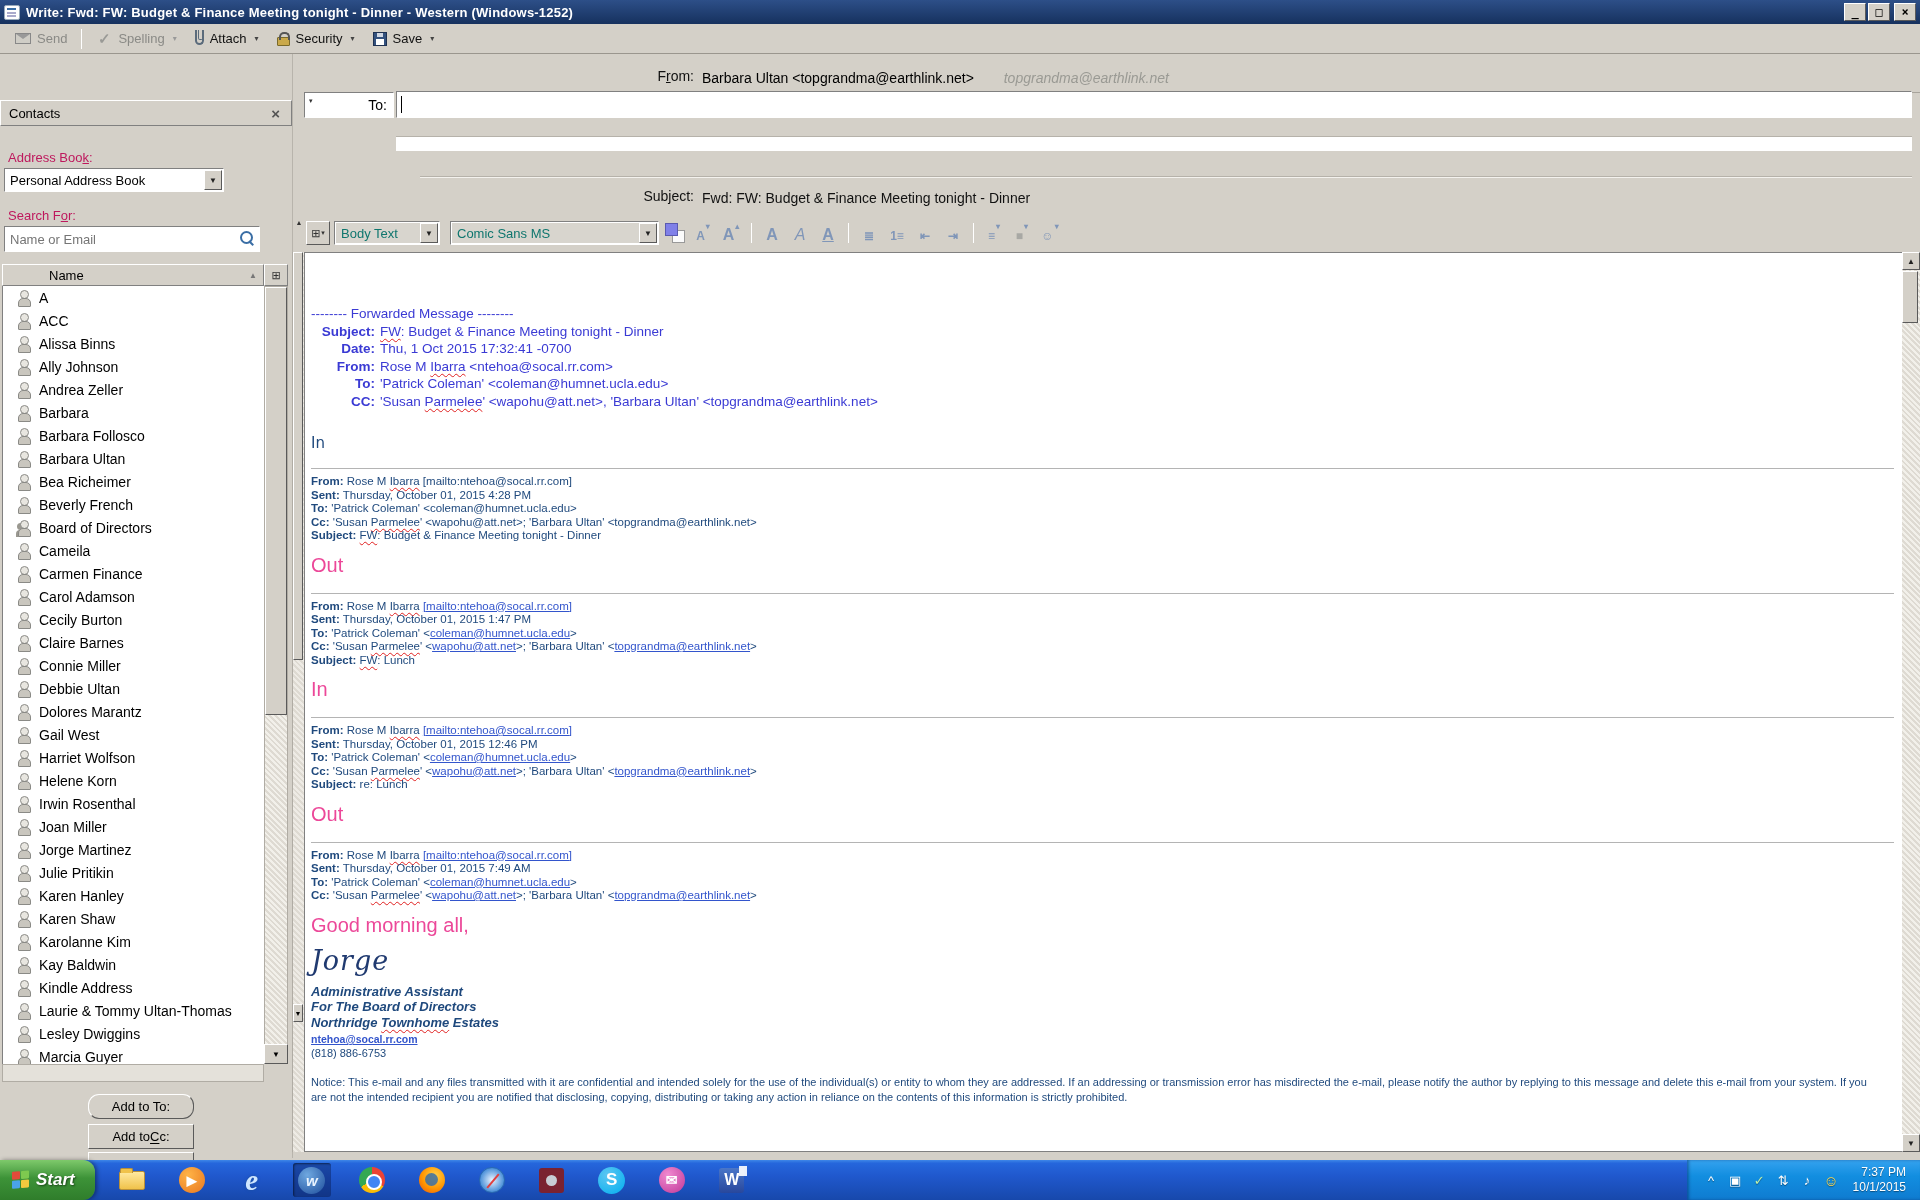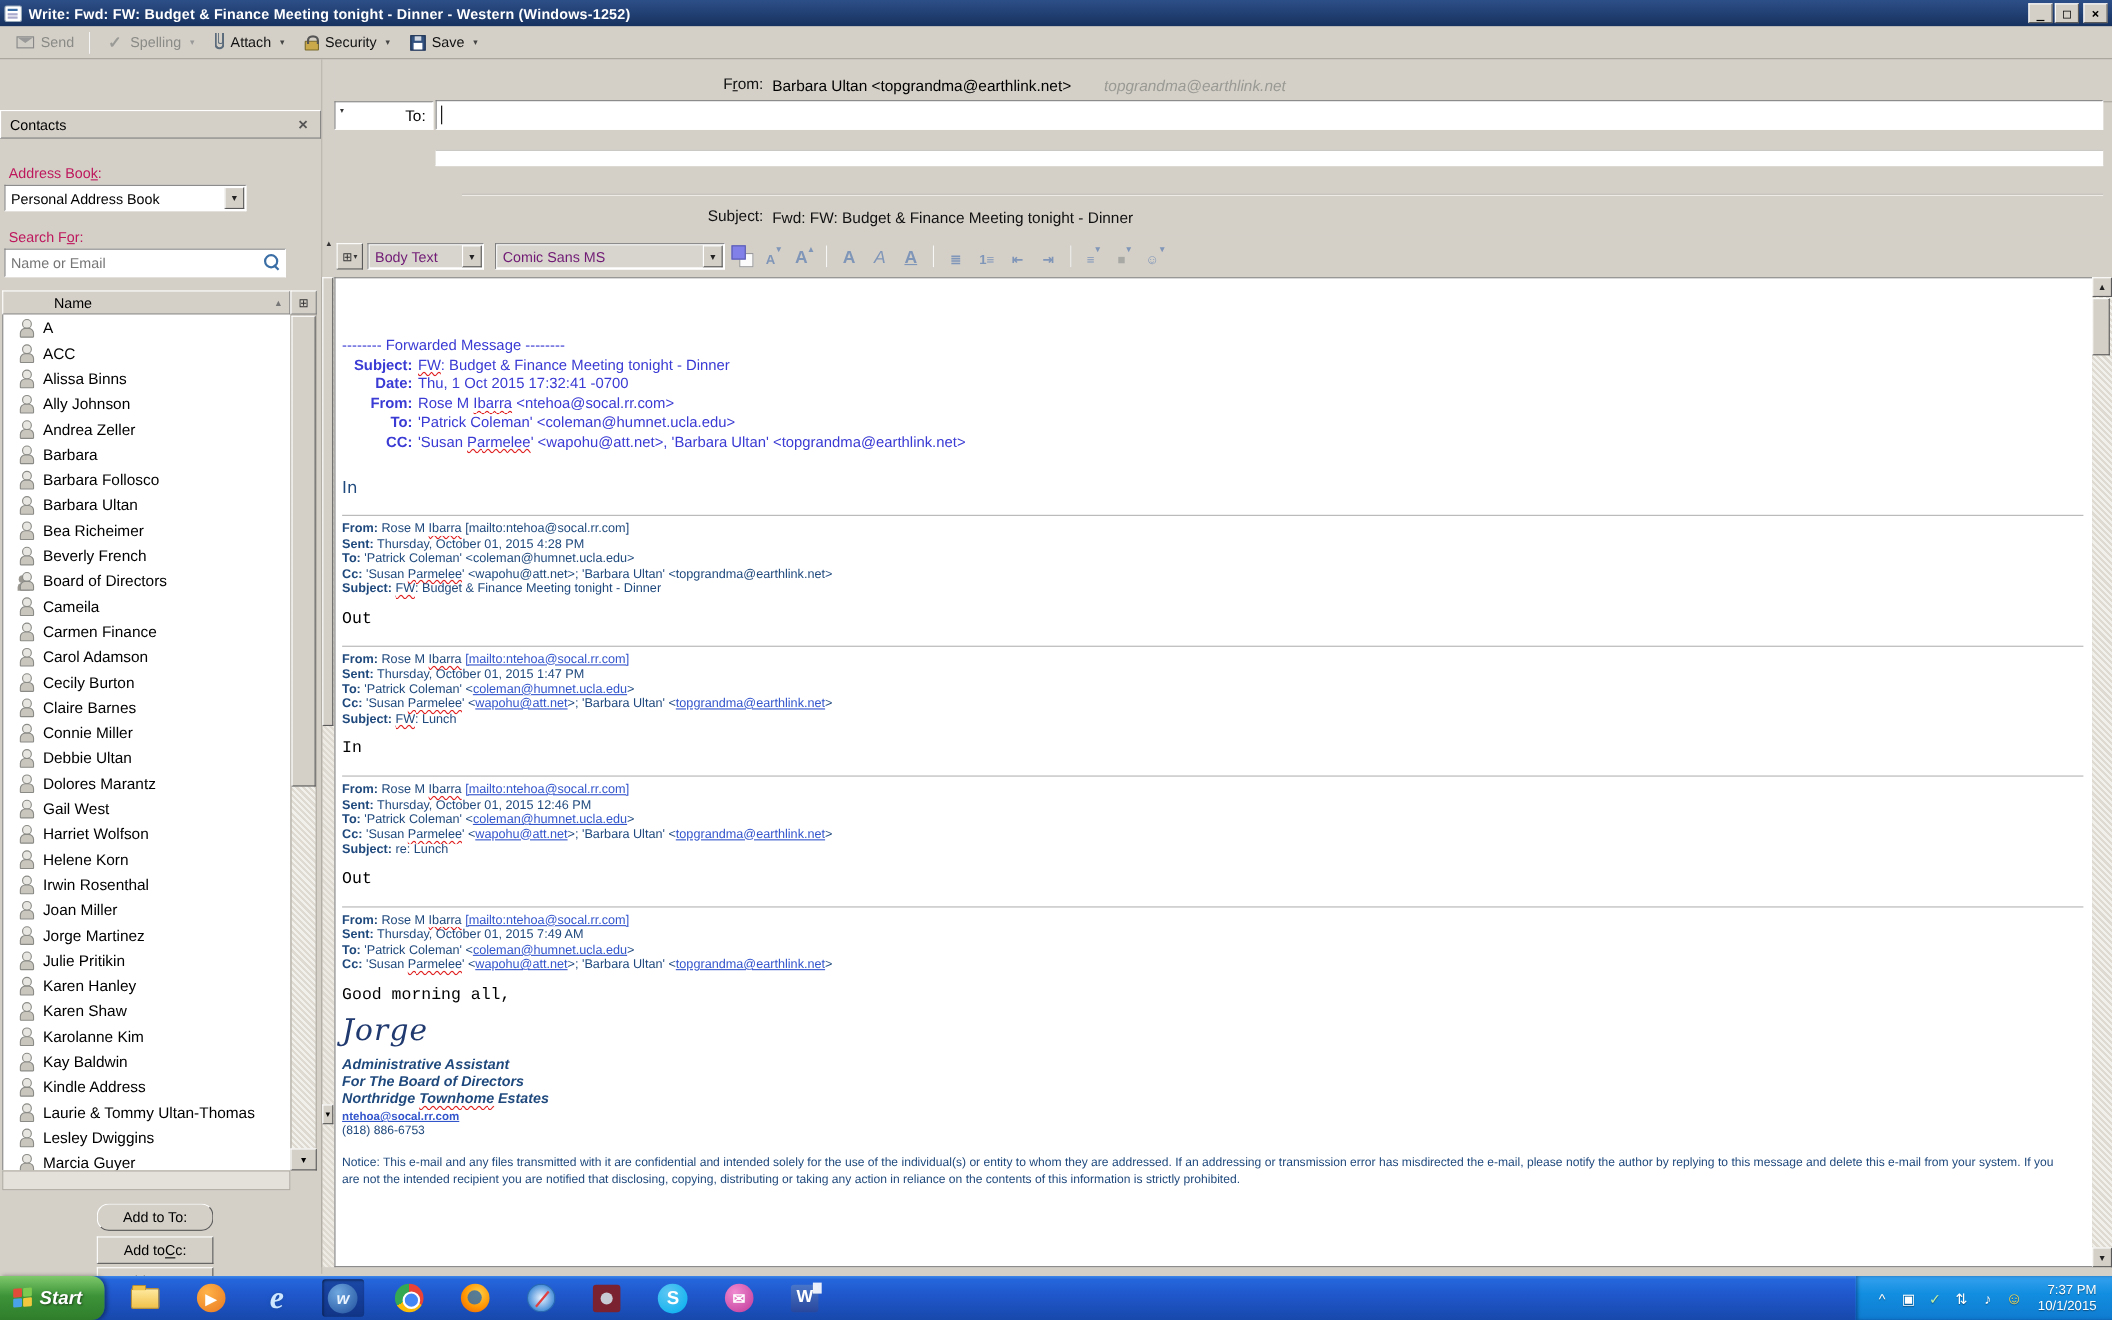--- a/index.html
+++ b/index.html
@@ -91,21 +91,21 @@
   #to-selector .sel-label { flex:1; text-align:right; padding-right:6px; font-size:14px; }
   #to-input { position:absolute; left:92px; top:37px; width:1516px; height:27px; }
   #to-caret { position:absolute; left:4px; top:4px; width:1px; height:17px; background:#000; }
   .empty-row { position:absolute; left:92px; top:82px; width:1516px; height:15px; background:#fff; border-top:1px solid #b6b2aa; border-bottom:1px solid #fff; }
   .empty-line { position:absolute; left:116px; top:122px; width:1492px; height:2px; background:#f4f2ee; border-top:1px solid #b6b2aa; }
   #subject-value { position:absolute; left:398px; top:136px; font-size:14px; color:#111; }
 
   
   #formatbar { position:absolute; left:304px; top:214px; width:1616px; height:38px; background:#d4d0c8; display:flex; align-items:center; gap:4px; padding-left:2px; }
   .fmt-combo { position:relative; height:24px; }
-  .fmt-combo .combo-text { position:absolute; left:1px; top:1px; right:19px; bottom:1px; background:#d8d5ce; color:#701a75; padding:3px 5px; font-size:13px; white-space:nowrap; overflow:hidden; }
+  .fmt-combo .combo-text { position:absolute; left:1px; top:1px; right:19px; bottom:1px; background:#d8d5ce; color:#0f766e; padding:3px 5px; font-size:13px; white-space:nowrap; overflow:hidden; }
   #style-combo { width:106px; }
   #font-combo { width:209px; margin-left:6px; }
   .fbtn { min-width:24px; height:24px; display:flex; align-items:flex-end; justify-content:center; padding:2px 3px; color:#8096b8; font-weight:bold; position:relative; }
   .fbtn .g { font-size:16px; line-height:16px; }
   .fbtn .g.small { font-size:12px; line-height:14px; }
   .fbtn .mark { font-size:8px; line-height:8px; margin-left:1px; align-self:flex-start; }
   .fbtn.it .g { font-style:italic; font-weight:normal; }
   .fbtn.un .g { text-decoration:underline; }
   .fsep { width:1px; height:20px; background:#a8a49c; border-right:1px solid #fff; margin:0 4px; }
   #color-swatch { width:24px; height:24px; position:relative; }
@@ -116,21 +116,21 @@
 
   
   #bodyarea { position:absolute; left:304px; top:252px; width:1598px; height:900px; background:#fff; border:1px solid #808080; border-right:none; overflow:hidden; }
   #bodycontent { padding:0 8px 0 6px; }
   .fwd { margin-top:52px; color:#3a3ad4; font-size:13.5px; line-height:17.5px; }
   .fwd .frow .flabel { display:inline-block; width:64px; text-align:right; font-weight:bold; margin-right:5px; }
   .freetext { color:#1F497D; font-size:15px; margin-top:24px; font-family:"DejaVu Sans",sans-serif; }
   .bodyhr { border:none; border-top:1px solid #b4b4b4; margin-top:16px; }
   .qblock { margin-top:6px; color:#1F497D; font-size:11.5px; line-height:13.5px; font-family:"Liberation Sans",sans-serif; }
   .qblock .qrow b { font-weight:bold; }
-  .qbody { color:#000000; font-size:15px; margin-top:11px; font-family:Liberation Mono, monospace; }
+  .qbody { color:#ec4899; font-size:20px; margin-top:11px; font-family:Liberation Sans, sans-serif; }
   .sq { text-decoration-line:underline; text-decoration-style:wavy; text-decoration-color:#e02020; text-decoration-thickness:1px; text-underline-offset:2px; }
   .link { color:#3355cc; text-decoration:underline; }
   #sig-script { font-family:"DejaVu Serif",serif; font-style:italic; color:#203a70; font-size:27px; margin-top:8px; letter-spacing:1px; }
   .sigline { color:#1F497D; font-style:italic; font-weight:600; font-size:13px; line-height:15.5px; font-family:"Liberation Sans",sans-serif; }
   #sig-lines { margin-top:8px; }
   #sig-email { display:inline-block; margin-top:3px; color:#3355cc; text-decoration:underline; font-size:10.5px; font-weight:bold; }
   #sig-phone { color:#1F497D; font-size:11px; margin-top:1px; }
   #notice { margin-top:16px; color:#1F497D; font-size:11px; line-height:15px; width:1572px; }
 
   

